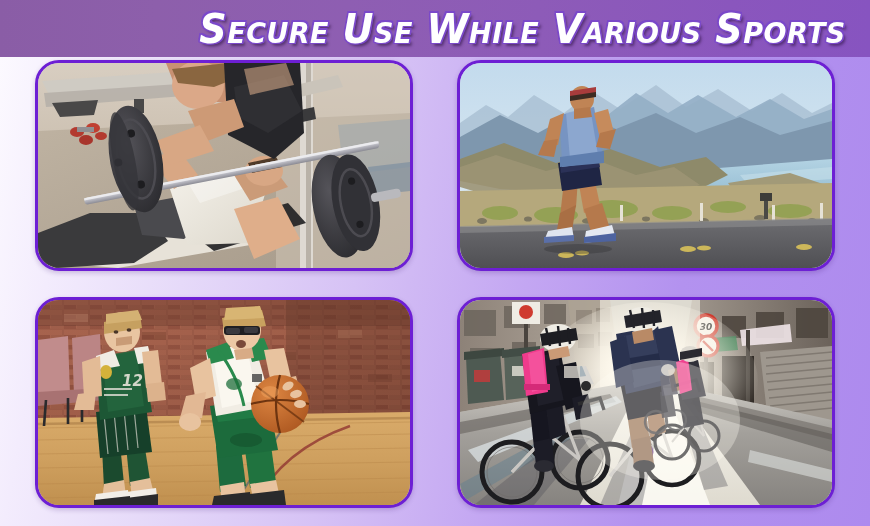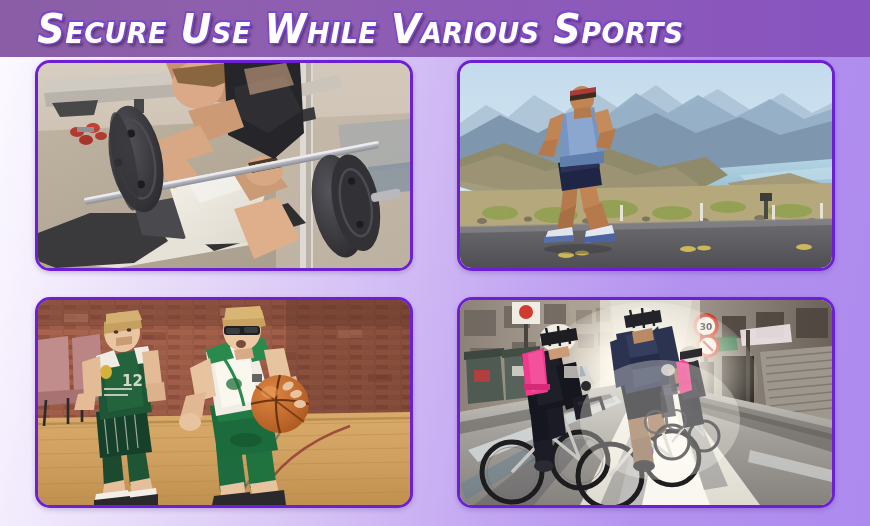--- a/index.html
+++ b/index.html
@@ -33,24 +33,24 @@
         #8d5fab 18%,
         #8e5eb2 40%,
         #8d5bb8 62%,
         #8a56bd 84%,
         #8754c0 100%);
     overflow:hidden;
   }
 
   #header-title {
     position:absolute;
-    left:13px; right:0;
+    left:4px; right:0;
     top:50%;
     transform:translateY(-50%);
-    text-align:left;
+    text-align:right;
     white-space:nowrap;
     font-family:"DejaVu Sans", sans-serif;
     font-weight:bold;
     font-style:italic;
     font-variant:small-caps;
     font-size:41px;
     letter-spacing:0.5px;
     line-height:1;
     color:#ffffff;
     text-shadow:
@@ -75,24 +75,25 @@
     display:grid;
     grid-template-columns:378px 378px;
     grid-template-rows:211px 211px;
     column-gap:44px;
     row-gap:26px;
   }
 
   .photo-card {
     position:relative;
     border:3px solid #6d1fd4;
-    border-radius:15px;
+    border-radius:24px;
     overflow:hidden;
     background:#cdbbe8;
     box-shadow:0 2px 5px rgba(60,20,110,0.22);
+    font-style:italic;
   }
   .photo-inner { position:absolute; inset:0; overflow:hidden; }
   .photo-inner svg { display:block; width:100%; height:100%; }
 </style>
 </head>
 <body>
 
 <div id="page">
 
   <div id="header">

